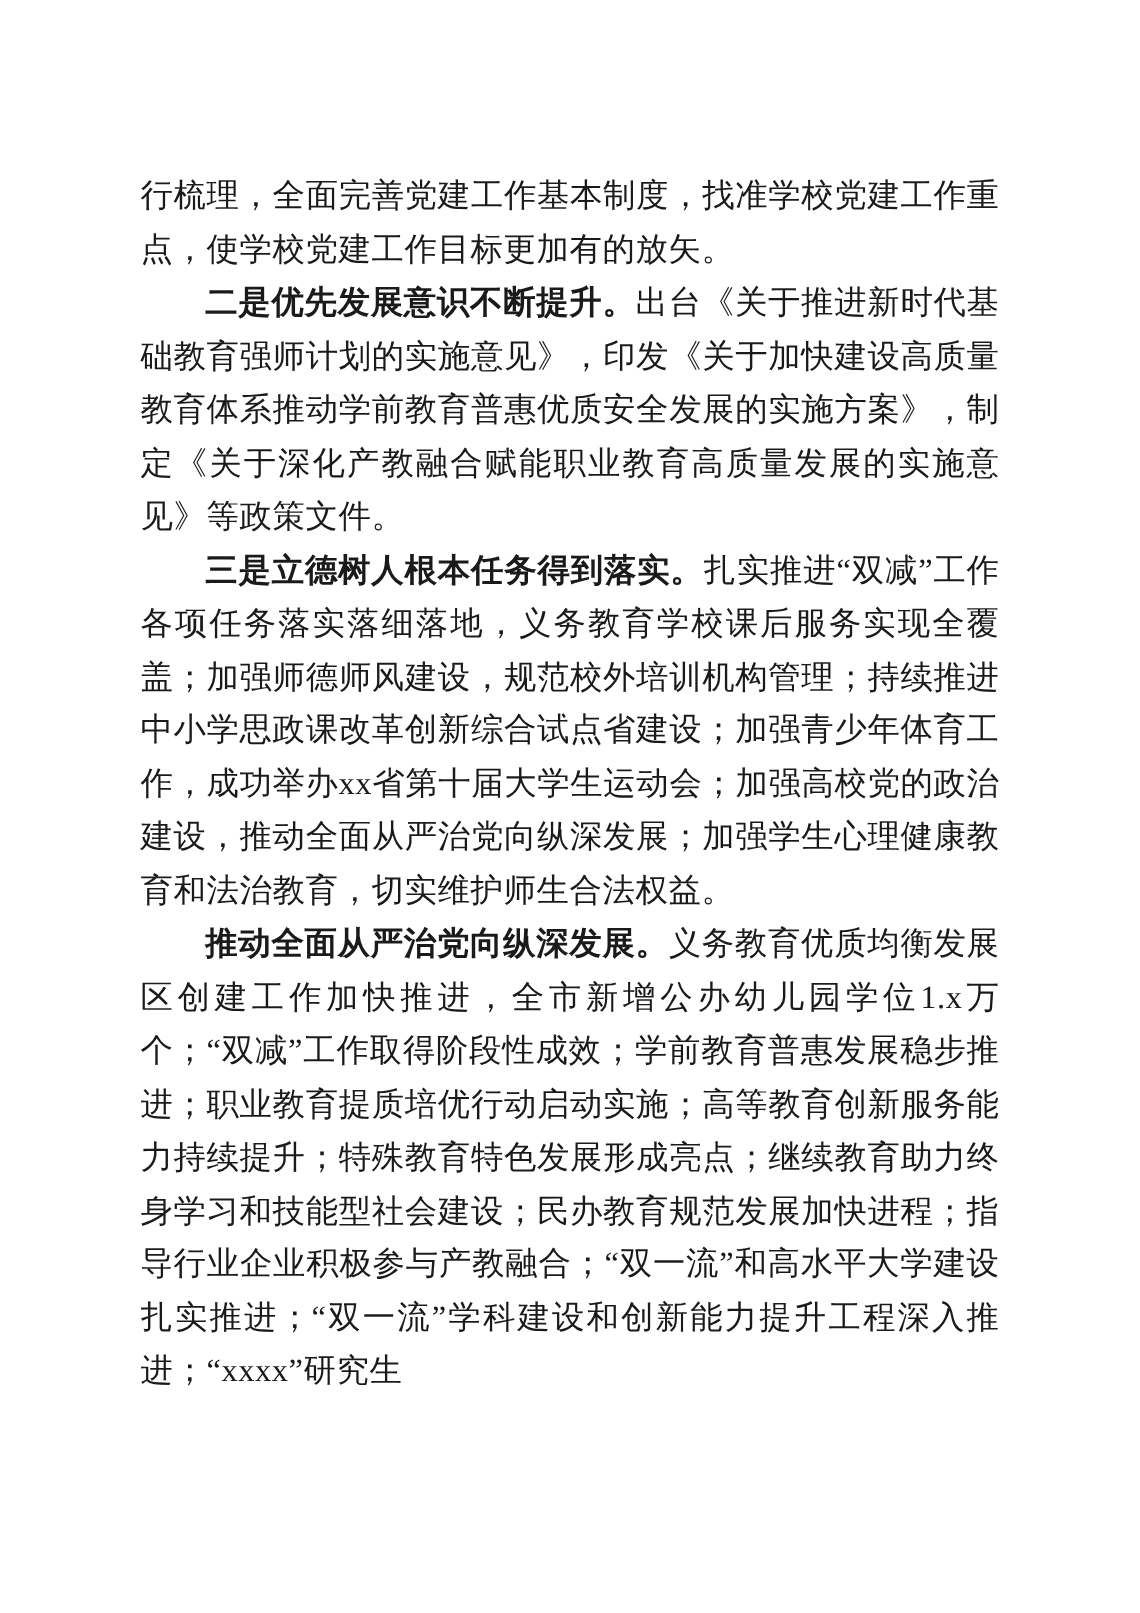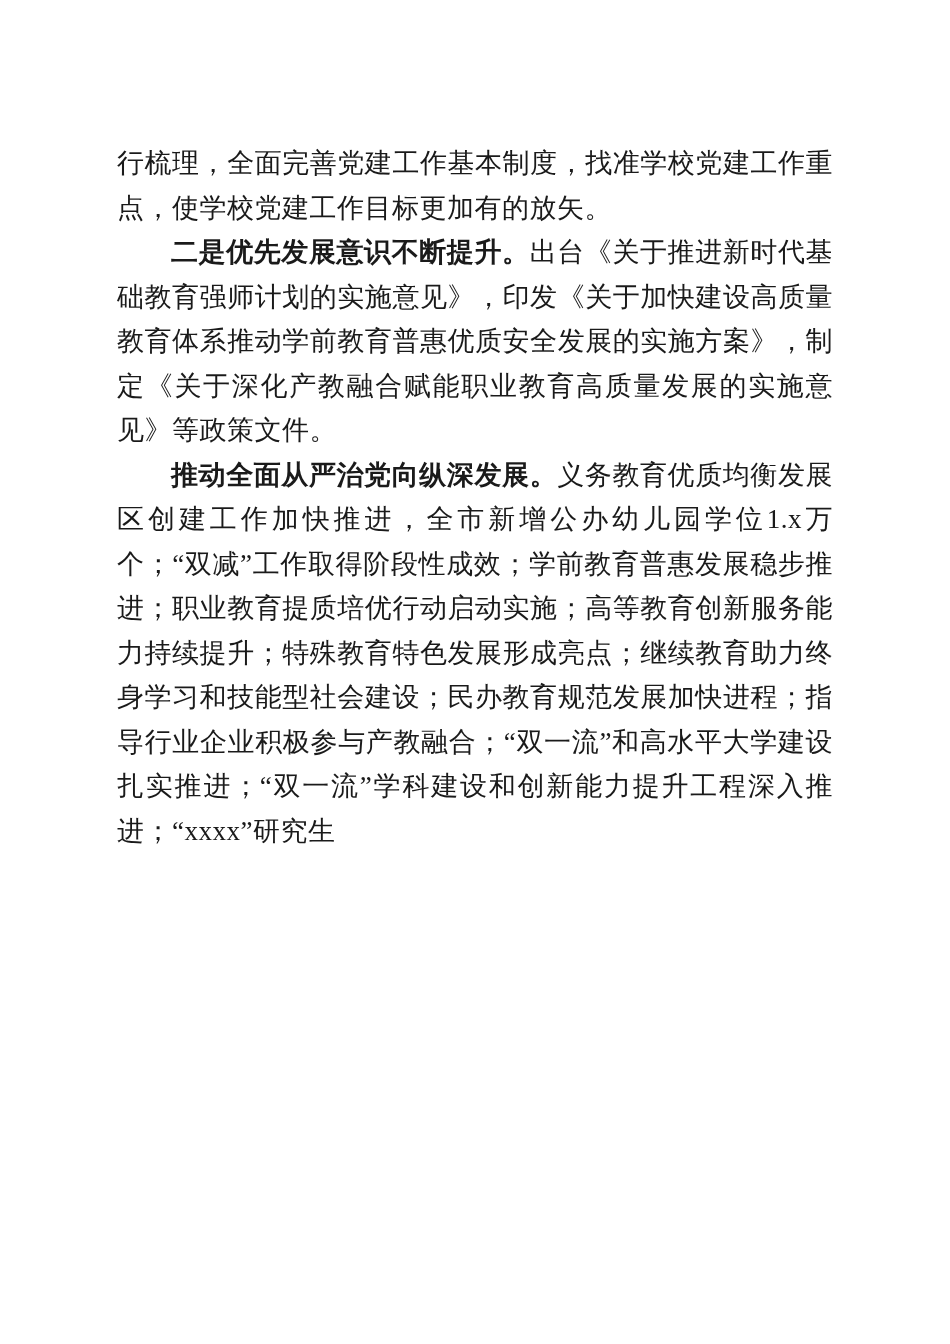--- a/index.html
+++ b/index.html
@@ -30,15 +30,16 @@
   .doc-body p.para.indent { text-indent: 2em; }
   .doc-body strong { font-weight: 700; }
 </style>
 </head>
 <body>
 
 <div class="page">
   <div class="doc-body" style="background: rgb(255, 255, 255); color: rgb(26, 26, 26);">
       <p class="para">行梳理，全面完善党建工作基本制度，找准学校党建工作重点，使学校党建工作目标更加有的放矢。</p>
       <p class="para indent"><strong>二是优先发展意识不断提升。</strong>出台《关于推进新时代基础教育强师计划的实施意见》，印发《关于加快建设高质量教育体系推动学前教育普惠优质安全发展的实施方案》，制定《关于深化产教融合赋能职业教育高质量发展的实施意见》等政策文件。</p>
+      <p class="para indent"><strong>三是立德树人根本任务得到落实。</strong>扎实推进“双减”工作各项任务落实落细落地，义务教育学校课后服务实现全覆盖；加强师德师风建设，规范校外培训机构管理；持续推进中小学思政课改革创新综合试点省建设；加强青少年体育工作，成功举办xx省第十届大学生运动会；加强高校党的政治建设，推动全面从严治党向纵深发展；加强学生心理健康教育和法治教育，切实维护师生合法权益。</p>
       <p class="para indent"><strong>推动全面从严治党向纵深发展。</strong>义务教育优质均衡发展区创建工作加快推进，全市新增公办幼儿园学位1.x万个；“双减”工作取得阶段性成效；学前教育普惠发展稳步推进；职业教育提质培优行动启动实施；高等教育创新服务能力持续提升；特殊教育特色发展形成亮点；继续教育助力终身学习和技能型社会建设；民办教育规范发展加快进程；指导行业企业积极参与产教融合；“双一流”和高水平大学建设扎实推进；“双一流”学科建设和创新能力提升工程深入推进；“xxxx”研究生</p>
     </div>
 </div>
 
 </body></html>

